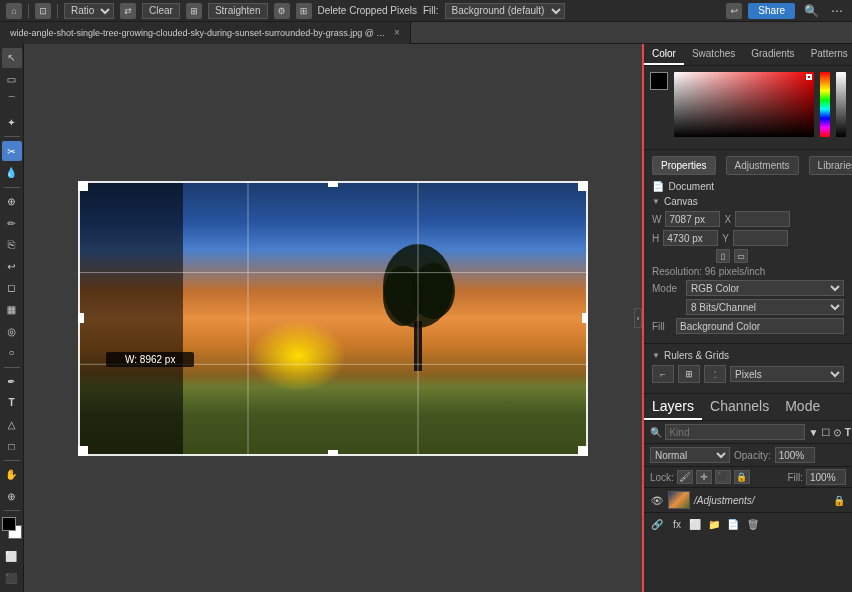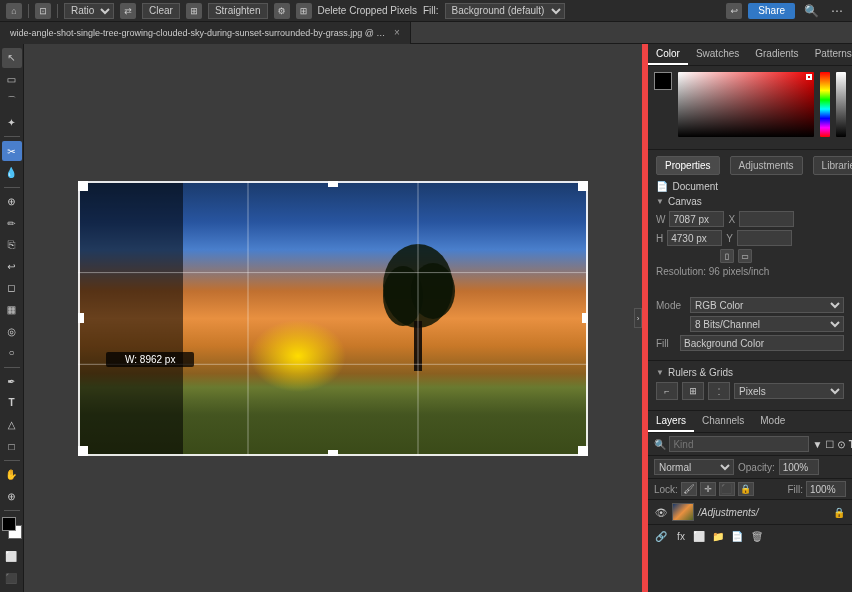--- a/index.html
+++ b/index.html
@@ -250,21 +250,21 @@
       padding: 2px 19px;
       border-radius: 2px;
       z-index: 10;
       white-space: nowrap;
     }
 
     
     #right-panel {
       width: 210px;
       background: #2b2b2b;
-      border-left: 6px solid #ef4444;
+      border-left: 2px solid #ef4444;
       display: flex;
       flex-direction: column;
       overflow-y: hidden;
     }
 
     
     #color-panel {
       border-bottom: 1px solid #1a1a1a;
       padding-bottom: 6px;
     }
@@ -383,21 +383,21 @@
       background: #444;
       border: 1px solid #555;
       border-radius: 1px;
       display: flex; align-items: center; justify-content: center;
       font-size: 8px;
     }
     .resolution-row {
       display: flex;
       align-items: center;
       gap: 4px;
-      margin-bottom: 20px;
+      margin-bottom: 3px;
     }
     .res-text {
       font-size: 10px;
       color: #999;
     }
 
     .mode-row {
       display: flex;
       align-items: center;
       gap: 4px;
@@ -476,21 +476,21 @@
       flex-direction: column;
       overflow: hidden;
     }
     .layers-tabs {
       display: flex;
       background: #2b2b2b;
       border-bottom: 1px solid #1a1a1a;
     }
     .layers-tab {
       padding: 4px 8px;
-      font-size: 10px;
+      font-size: 14px;
       color: #bbb;
       cursor: pointer;
     }
     .layers-tab.active { color: #fff; border-bottom: 2px solid #fff; }
 
     .layers-toolbar {
       display: flex;
       align-items: center;
       padding: 3px 6px;
       gap: 3px;

